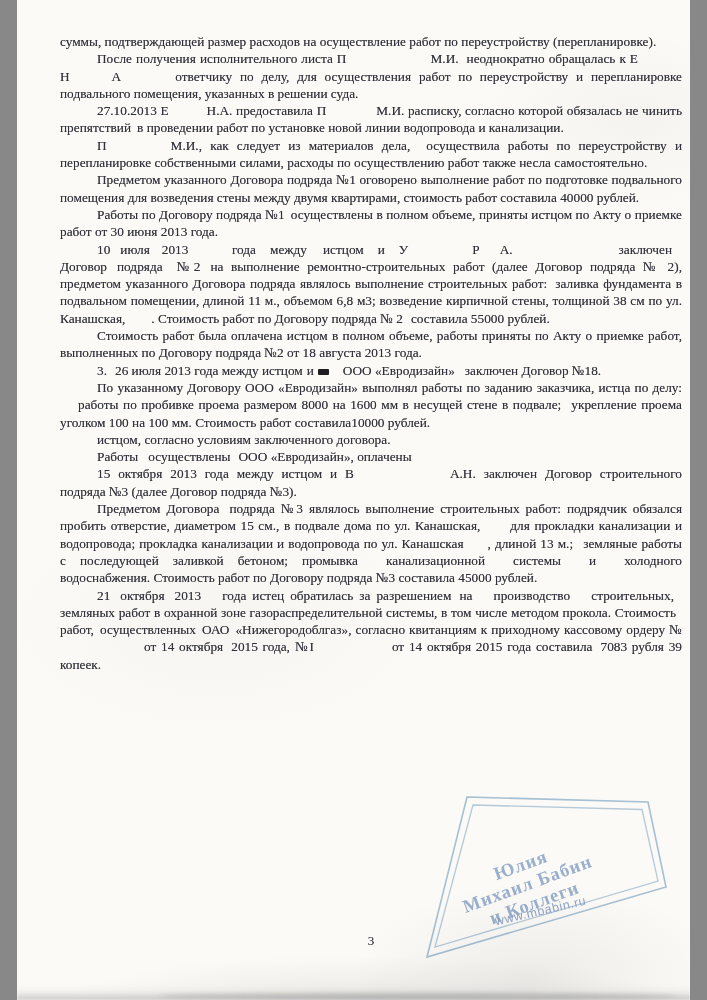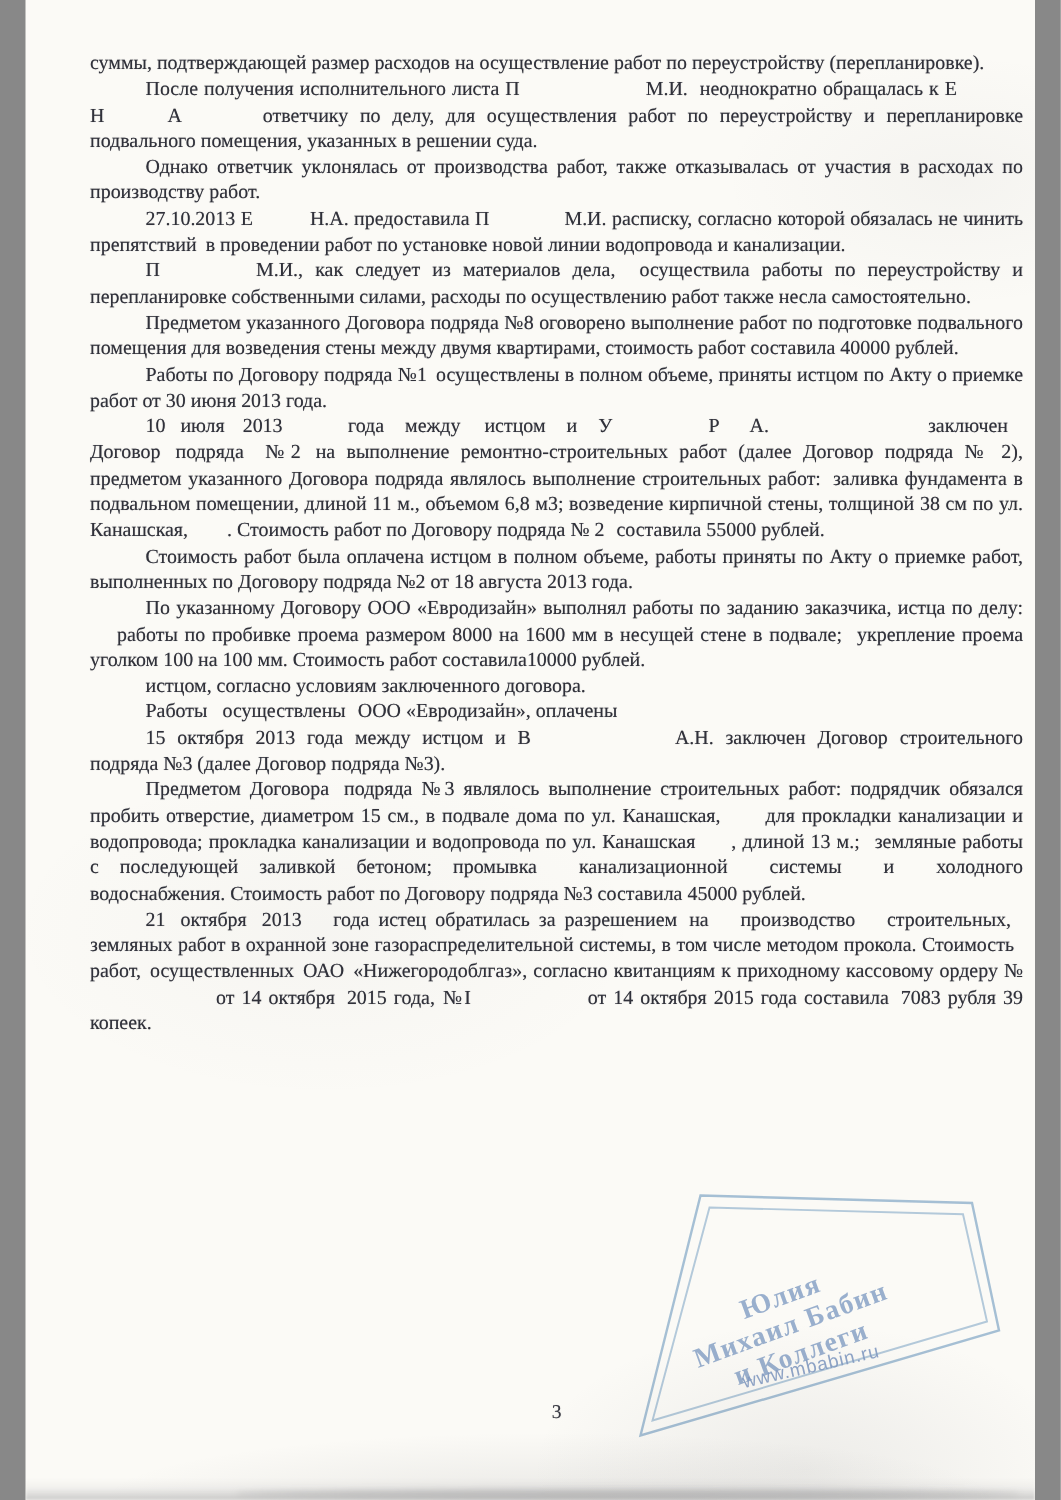--- a/index.html
+++ b/index.html
@@ -66,27 +66,27 @@
   }
 </style>
 </head>
 <body>
 
 <div class="page">
 
   <div class="doc-text">
       <p class="noindent">суммы, подтверждающей размер расходов на осуществление работ по переустройству (перепланировке).</p>
       <p>После получения исполнительного листа П<span class="gap" style="width: 84px;"></span>М.И.<span class="gap" style="width: 8px;"></span>неоднократно обращалась к Е<span class="gap" style="width: 44px;"></span>Н<span class="gap" style="width: 42px;"></span>А<span class="gap" style="width: 54px;"></span>ответчику по делу, для осуществления работ по переустройству и перепланировке подвального помещения, указанных в решении суда.</p>
-      <p>Однако ответчик уклонялась от производства работ, также отказывалась от участия в расходах по производству работ.</p>
       <p>27.10.2013 Е<span class="gap" style="width: 38px;"></span>Н.А. предоставила П<span class="gap" style="width: 50px;"></span>М.И. расписку, согласно которой обязалась не чинить препятствий<span class="gap" style="width: 6px;"></span>в проведении работ по установке новой линии водопровода и канализации.</p>
       <p>П<span class="gap" style="width: 64px;"></span>М.И., как следует из материалов дела,<span class="gap" style="width: 16px;"></span>осуществила работы по переустройству и перепланировке собственными силами, расходы по осуществлению работ также несла самостоятельно.</p>
-      <p>Предметом указанного Договора подряда №8 оговорено выполнение работ по подготовке подвального помещения для возведения стены между двумя квартирами, стоимость работ составила 40000 рублей.</p>
+      <p>Предметом указанного Договора подряда №1 оговорено выполнение работ по подготовке подвального помещения для возведения стены между двумя квартирами, стоимость работ составила 40000 рублей.</p>
       <p>Работы по Договору подряда №1<span class="gap" style="width: 6px;"></span>осуществлены в полном объеме, приняты истцом по Акту о приемке работ от 30 июня 2013 года.</p>
       <p>10<span class="gap" style="width: 10px;"></span>июля<span class="gap" style="width: 12px;"></span>2013 года<span class="gap" style="width: 14px;"></span>между<span class="gap" style="width: 16px;"></span>истцом<span class="gap" style="width: 14px;"></span>и<span class="gap" style="width: 14px;"></span>У<span class="gap" style="width: 64px;"></span>Р<span class="gap" style="width: 20px;"></span>А.<span class="gap" style="width: 106px;"></span>заключен<span class="gap" style="width: 10px;"></span>Договор<span class="gap" style="width: 10px;"></span>подряда<span class="gap" style="width: 10px;"></span>№2<span class="gap" style="width: 10px;"></span>на выполнение ремонтно-строительных работ (далее Договор подряда № 2), предметом указанного Договора подряда являлось выполнение строительных работ:<span class="gap" style="width: 8px;"></span>заливка фундамента в подвальном помещении, длиной 11 м., объемом 6,8 м3; возведение кирпичной стены, толщиной 38 см по ул. Канашская,<span class="gap" style="width: 26px;"></span>. Стоимость работ по Договору подряда № 2<span class="gap" style="width: 8px;"></span>составила 55000 рублей.</p>
       <p>Стоимость работ была оплачена истцом в полном объеме, работы приняты по Акту о приемке работ, выполненных по Договору подряда №2 от 18 августа 2013 года.</p>
+      <p>3.<span class="gap" style="width: 8px;"></span>26 июля 2013 года между истцом<span class="gap" style="width: 4px;"></span>и<span class="blob"></span><span class="gap" style="width: 14px;"></span>ООО «Евродизайн»<span class="gap" style="width: 10px;"></span>заключен Договор №18.</p>
       <p>По указанному Договору ООО «Евродизайн» выполнял работы по заданию заказчика, истца по делу:<span class="gap" style="width: 18px;"></span>работы по пробивке проема размером 8000 на 1600 мм в несущей стене в подвале;<span class="gap" style="width: 10px;"></span>укрепление проема уголком 100 на 100 мм. Стоимость работ составила10000 рублей.</p>
       <p>истцом, согласно условиям заключенного договора.</p>
       <p>Работы<span class="gap" style="width: 10px;"></span>осуществлены<span class="gap" style="width: 8px;"></span>ООО «Евродизайн», оплачены</p>
       <p>15 октября 2013 года между истцом и В<span class="gap" style="width: 96px;"></span>А.Н. заключен Договор строительного подряда №3 (далее Договор подряда №3).</p>
       <p>Предметом Договора<span class="gap" style="width: 10px;"></span>подряда №3 являлось выполнение строительных работ: подрядчик обязался пробить отверстие, диаметром 15 см., в подвале дома по ул. Канашская,<span class="gap" style="width: 30px;"></span>для прокладки канализации и водопровода; прокладка канализации и водопровода по ул. Канашская<span class="gap" style="width: 24px;"></span>, длиной 13 м.;<span class="gap" style="width: 10px;"></span>земляные работы с последующей заливкой бетоном; промывка<span class="gap" style="width: 28px;"></span>канализационной<span class="gap" style="width: 28px;"></span>системы<span class="gap" style="width: 28px;"></span>и<span class="gap" style="width: 28px;"></span>холодного водоснабжения. Стоимость работ по Договору подряда №3 составила 45000 рублей.</p>
       <p>21<span class="gap" style="width: 10px;"></span>октября<span class="gap" style="width: 10px;"></span>2013 года<span class="gap" style="width: 6px;"></span>истец<span class="gap" style="width: 6px;"></span>обратилась<span class="gap" style="width: 6px;"></span>за<span class="gap" style="width: 6px;"></span>разрешением<span class="gap" style="width: 8px;"></span>на производство строительных,<span class="gap" style="width: 8px;"></span>земляных работ в охранной зоне газораспределительной системы, в том числе методом прокола. Стоимость<span class="gap" style="width: 6px;"></span>работ,<span class="gap" style="width: 6px;"></span>осуществленных<span class="gap" style="width: 6px;"></span>ОАО<span class="gap" style="width: 6px;"></span>«Нижегородоблгаз», согласно квитанциям к приходному кассовому ордеру №<span class="gap" style="width: 84px;"></span>от 14 октября<span class="gap" style="width: 8px;"></span>2015 года,<span class="gap" style="width: 4px;"></span>№I<span class="gap" style="width: 78px;"></span>от 14 октября 2015 года составила<span class="gap" style="width: 8px;"></span>7083 рубля 39 копеек.</p>
     </div>
 
   <div class="page-number">3</div>
 

